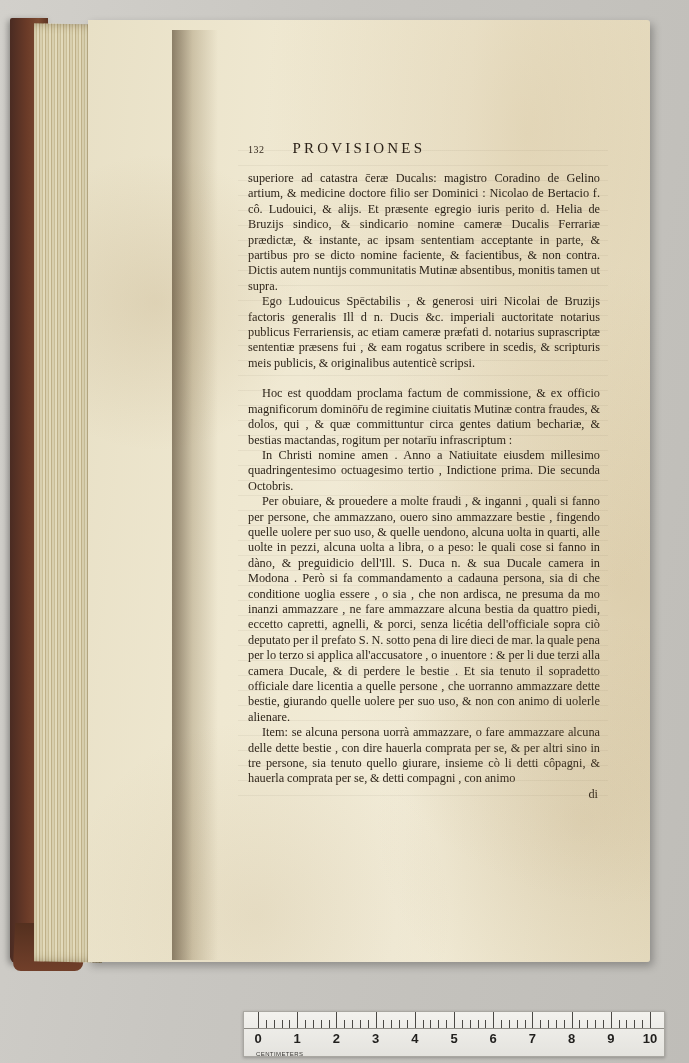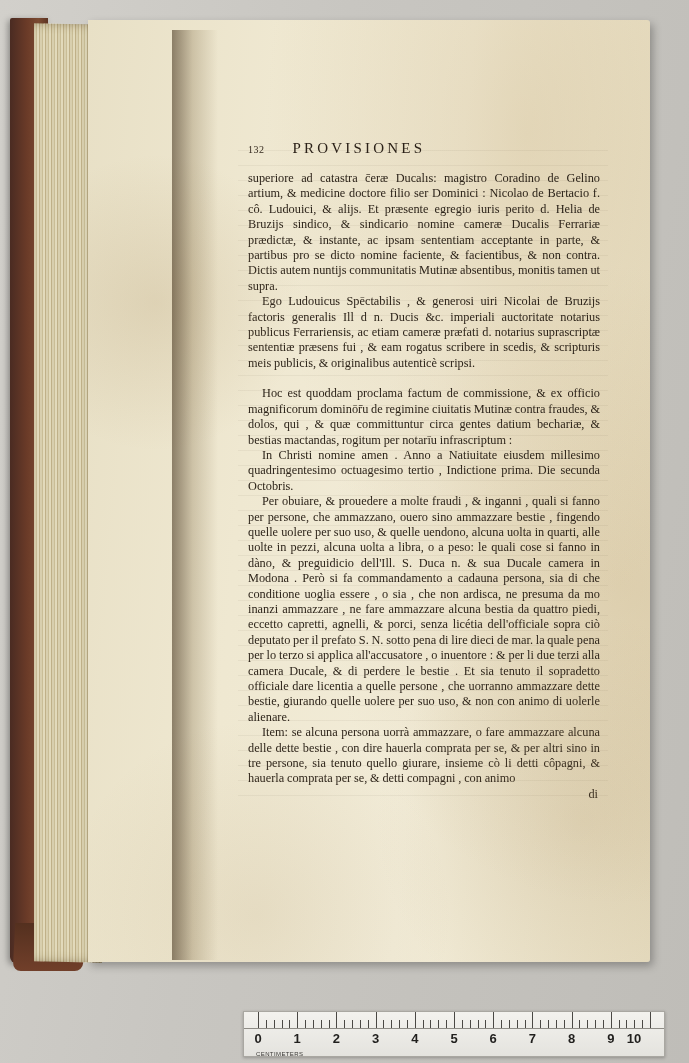--- a/index.html
+++ b/index.html
@@ -310,16 +310,16 @@
       <div class="rnum" style="left: 14px;">0</div>
       <div class="rnum" style="left: 53.2px;">1</div>
       <div class="rnum" style="left: 92.4px;">2</div>
       <div class="rnum" style="left: 131.6px;">3</div>
       <div class="rnum" style="left: 170.8px;">4</div>
       <div class="rnum" style="left: 210px;">5</div>
       <div class="rnum" style="left: 249.2px;">6</div>
       <div class="rnum" style="left: 288.4px;">7</div>
       <div class="rnum" style="left: 327.6px;">8</div>
       <div class="rnum" style="left: 366.8px;">9</div>
-      <div class="rnum" style="left: 390px;">10</div>
+      <div class="rnum" style="left: 406px;">10</div>
     </div>
   <div class="ruler-caption">CENTIMETERS</div>
 </div>
 
 </body></html>

